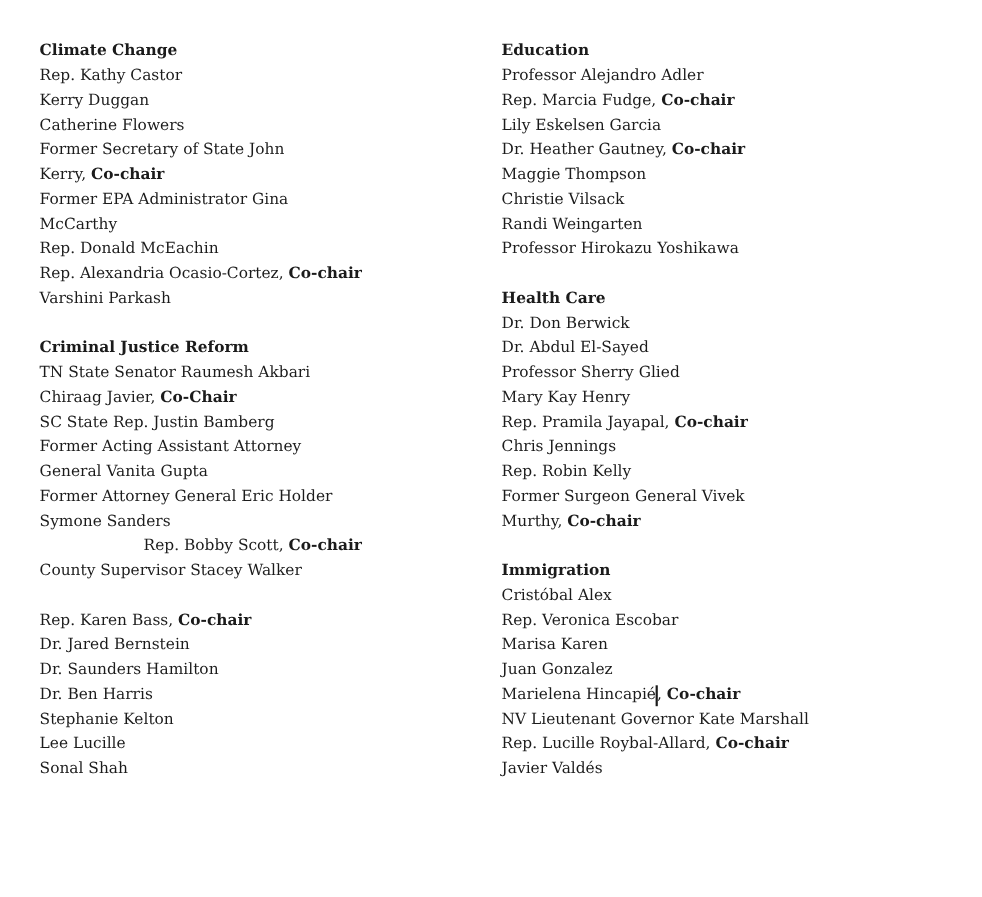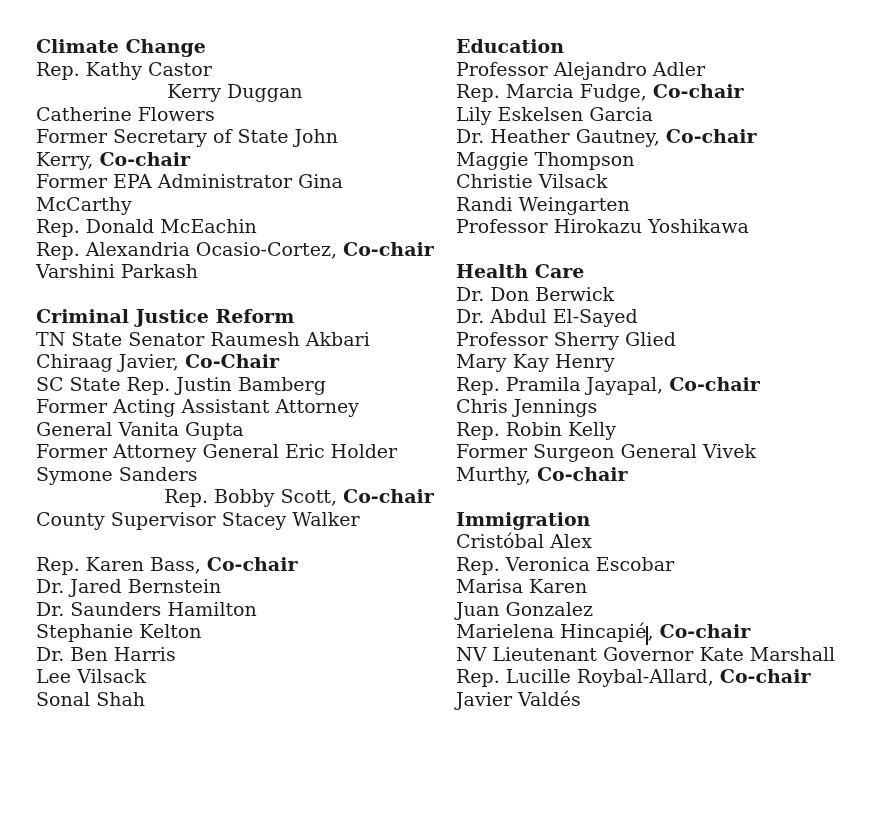--- a/index.html
+++ b/index.html
@@ -21,21 +21,21 @@
   }
   .col-left  { left: 36px; }
   .col-right { left: 456px; }
   .section {
     margin-bottom: 22.5px;
   }
   .section:last-child {
     margin-bottom: 0;
   }
   .line {
-    font-size: 19px;
+    font-size: 14px;
     line-height: 22.5px;
     height: 22.5px;
     white-space: nowrap;
     color: #1b1b1b;
   }
   .heading {
     font-weight: bold;
   }
   .bold {
     font-weight: bold;
@@ -51,21 +51,21 @@
   }
 </style>
 </head>
 <body>
 
 <div class="doc" style="background: rgb(255, 255, 255);">
   <div class="col col-left">
       <div class="section">
         <div class="line heading" style="color: rgb(27, 27, 27);">Climate Change</div>
         <div class="line" style="color: rgb(27, 27, 27);"><span class="">Rep. Kathy Castor</span></div>
-        <div class="line" style="color: rgb(27, 27, 27); text-align: center;"><span class="">Kerry Duggan</span></div>
+        <div class="line" style="color: rgb(27, 27, 27);"><span class="">Kerry Duggan</span></div>
         <div class="line" style="color: rgb(27, 27, 27);"><span class="">Catherine Flowers</span></div>
         <div class="line" style="color: rgb(27, 27, 27);"><span class="">Former Secretary of State John</span></div>
         <div class="line" style="color: rgb(27, 27, 27);"><span class="">Kerry, </span><span class="bold">Co-chair</span></div>
         <div class="line" style="color: rgb(27, 27, 27);"><span class="">Former EPA Administrator Gina</span></div>
         <div class="line" style="color: rgb(27, 27, 27);"><span class="">McCarthy</span></div>
         <div class="line" style="color: rgb(27, 27, 27);"><span class="">Rep. Donald McEachin</span></div>
         <div class="line" style="color: rgb(27, 27, 27);"><span class="">Rep. Alexandria Ocasio-Cortez, </span><span class="bold">Co-chair</span></div>
         <div class="line" style="color: rgb(27, 27, 27);"><span class="">Varshini Parkash</span></div>
       </div>
       <div class="section">
@@ -77,23 +77,23 @@
         <div class="line" style="color: rgb(27, 27, 27);"><span class="">General Vanita Gupta</span></div>
         <div class="line" style="color: rgb(27, 27, 27);"><span class="">Former Attorney General Eric Holder</span></div>
         <div class="line" style="color: rgb(27, 27, 27);"><span class="">Symone Sanders</span></div>
         <div class="line" style="color: rgb(27, 27, 27); text-align: right;"><span class="">Rep. Bobby Scott, </span><span class="bold">Co-chair</span></div>
         <div class="line" style="color: rgb(27, 27, 27);"><span class="">County Supervisor Stacey Walker</span></div>
       </div>
       <div class="section">
         <div class="line" style="color: rgb(27, 27, 27);"><span class="">Rep. Karen Bass, </span><span class="bold">Co-chair</span></div>
         <div class="line" style="color: rgb(27, 27, 27);"><span class="">Dr. Jared Bernstein</span></div>
         <div class="line" style="color: rgb(27, 27, 27);"><span class="">Dr. Saunders Hamilton</span></div>
+        <div class="line" style="color: rgb(27, 27, 27);"><span class="">Dr. Ben Harris</span></div>
         <div class="line" style="color: rgb(27, 27, 27);"><span class="">Stephanie Kelton</span></div>
-        <div class="line" style="color: rgb(27, 27, 27);"><span class="">Dr. Ben Harris</span></div>
-        <div class="line" style="color: rgb(27, 27, 27);"><span class="">Lee Vilsack</span></div>
+        <div class="line" style="color: rgb(27, 27, 27);"><span class="">Lee Lucille</span></div>
         <div class="line" style="color: rgb(27, 27, 27);"><span class="">Sonal Shah</span></div>
       </div>
     </div>
   <div class="col col-right">
       <div class="section">
         <div class="line heading" style="color: rgb(27, 27, 27);">Education</div>
         <div class="line" style="color: rgb(27, 27, 27);"><span class="">Professor Alejandro Adler</span></div>
         <div class="line" style="color: rgb(27, 27, 27);"><span class="">Rep. Marcia Fudge, </span><span class="bold">Co-chair</span></div>
         <div class="line" style="color: rgb(27, 27, 27);"><span class="">Lily Eskelsen Garcia</span></div>
         <div class="line" style="color: rgb(27, 27, 27);"><span class="">Dr. Heather Gautney, </span><span class="bold">Co-chair</span></div>

